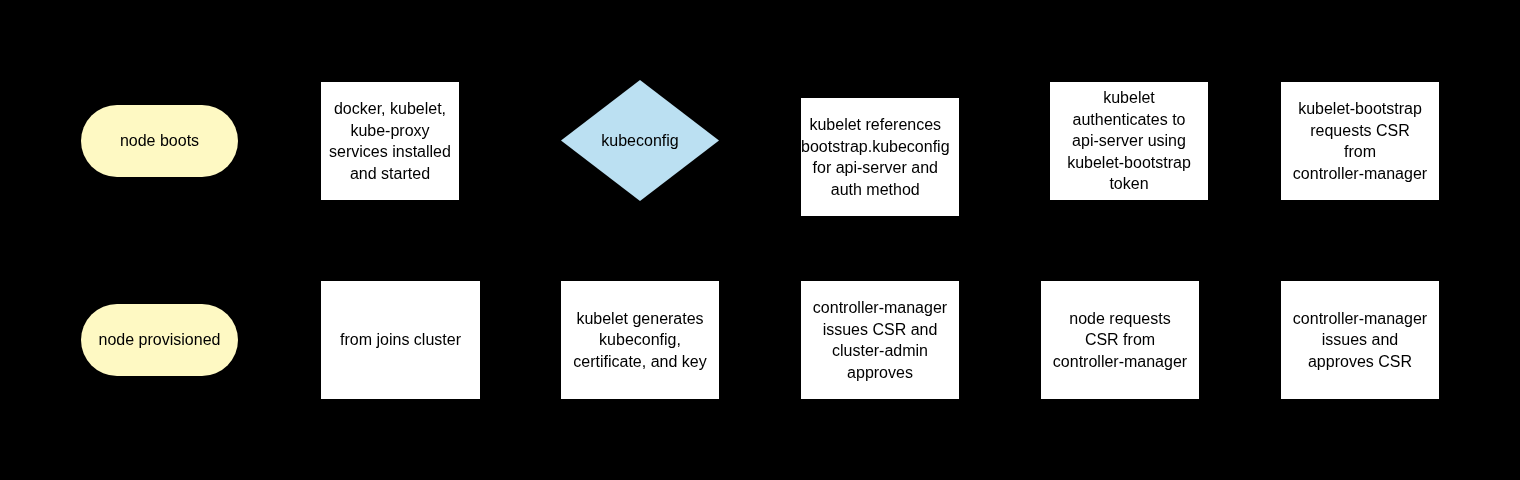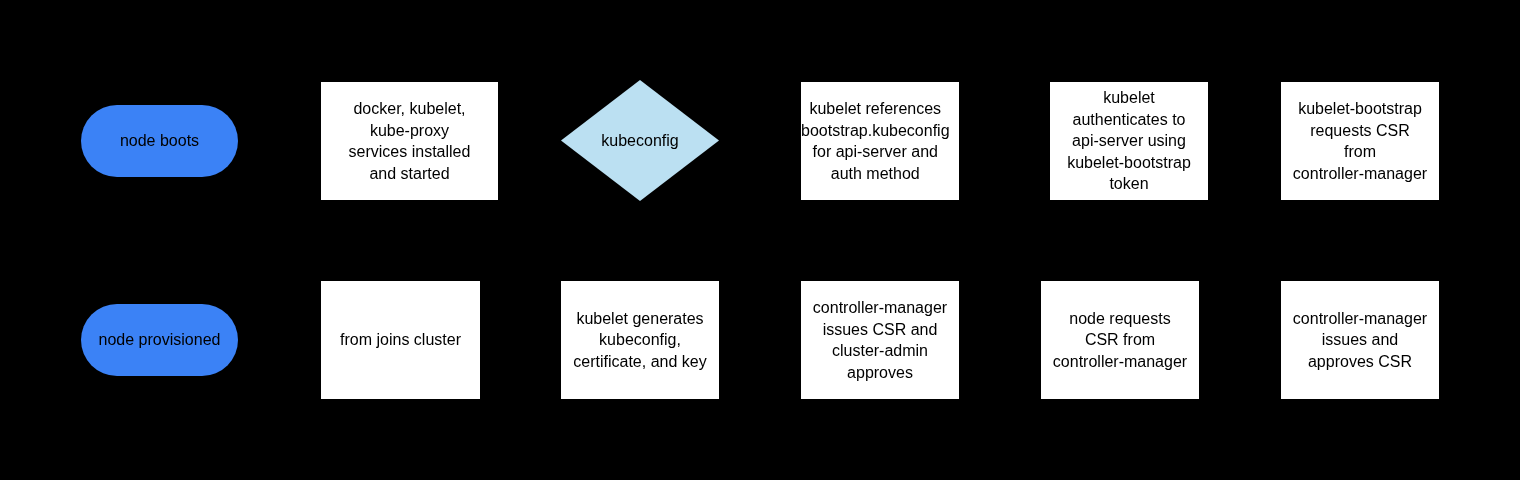--- a/index.html
+++ b/index.html
@@ -35,21 +35,21 @@
     display: block;
     white-space: pre-line;
     width: 100%;
   }
   
   .node.rect {
     background: #ffffff;
   }
   
   .node.rounded {
-    background: #3b82f6;
+    background: #fef9c3;
     border-radius: 36px;
   }
   
   .node.diamond {
     background: transparent;
   }
   .node.diamond .diamond-shape {
     position: absolute;
     left: 0;
     top: 0;
@@ -70,31 +70,31 @@
   }
 </style>
 </head>
 <body>
 
 <div id="canvas">
     <div style="position: absolute; left: 0px; top: 0px; width: 100%; height: 100%;">
       <div class="node rounded" style="left: 81px; top: 105px; width: 157px; height: 72px;">
         <span class="label">node boots</span>
       </div>
-      <div class="node rect" style="left: 321px; top: 82px; width: 177px; height: 118px;">
+      <div class="node rect" style="left: 321px; top: 82px; width: 138px; height: 118px;">
         <span class="label">docker, kubelet,
 kube-proxy
 services installed
 and started</span>
       </div>
       <div class="node diamond" style="left: 561px; top: 80px; width: 158px; height: 121px; justify-content: center;">
         <div class="diamond-shape"></div>
         <span class="label">kubeconfig</span>
       </div>
-      <div class="node rect overflow" style="left: 801px; top: 82px; width: 158px; height: 118px;">
+      <div class="node rect overflow" style="left: 801px; top: 98px; width: 158px; height: 118px;">
         <span class="label">kubelet references
 bootstrap.kubeconfig
 for api-server and
 auth method</span>
       </div>
       <div class="node rect" style="left: 1050px; top: 82px; width: 158px; height: 118px;">
         <span class="label">kubelet
 authenticates to
 api-server using
 kubelet-bootstrap

